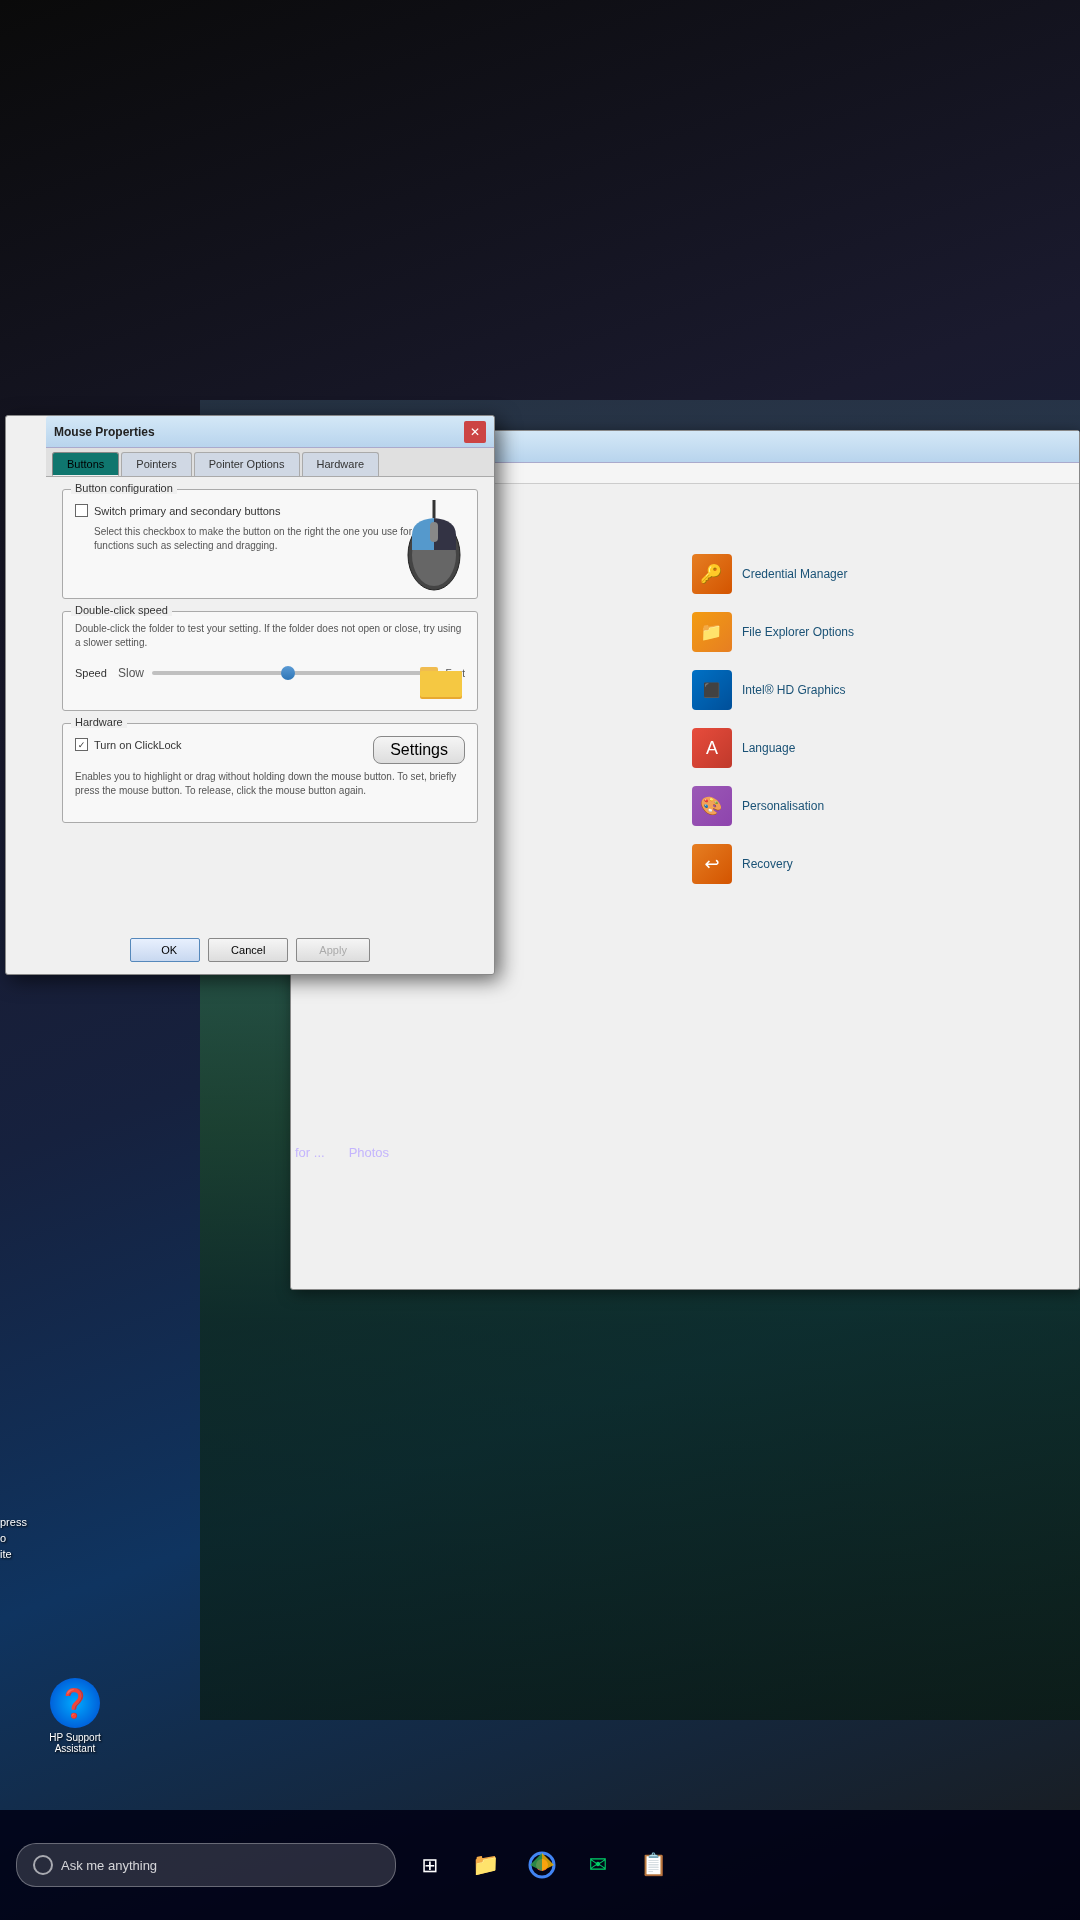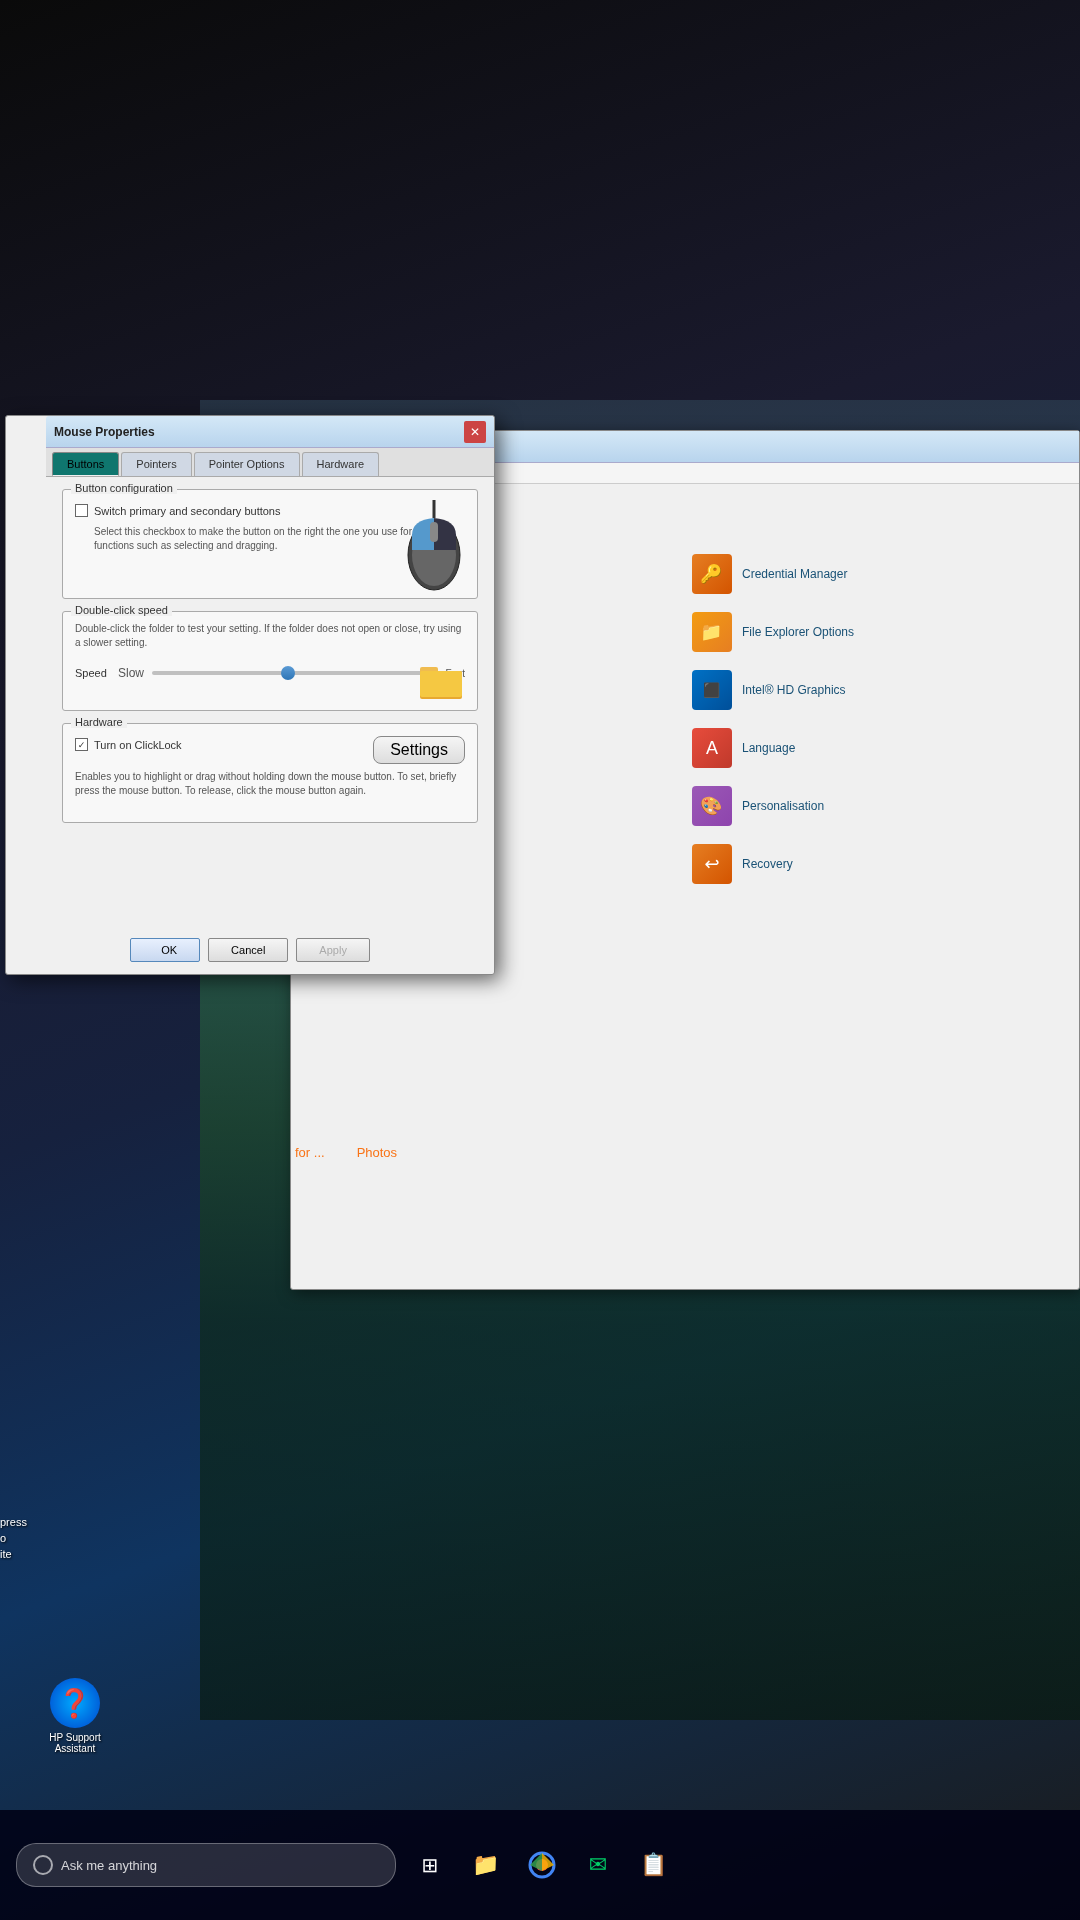--- a/index.html
+++ b/index.html
@@ -527,21 +527,21 @@
     </div>
 
     <div class="cp-item">
       <div class="cp-item-icon icon-recovery">↩</div>
       <span class="cp-item-label">Recovery</span>
     </div>
 
   </div>
 </div>
 
-<div style="position:absolute; top:1145px; left:295px; font-size:13px; color:#f97316; display:flex; gap:12px; align-items:center;">
+<div style="position:absolute; top:1145px; left:295px; font-size:13px; color:#c4b5fd; display:flex; gap:4px; align-items:center;">
   <span>for ...</span>
   <span style="margin-left:20px;">Photos</span>
 </div>
 
 <div class="mouse-dialog">
   <div class="dialog-titlebar">
     <span class="dialog-title">Mouse Properties</span>
     <button class="dialog-close-btn">✕</button>
   </div>
 

